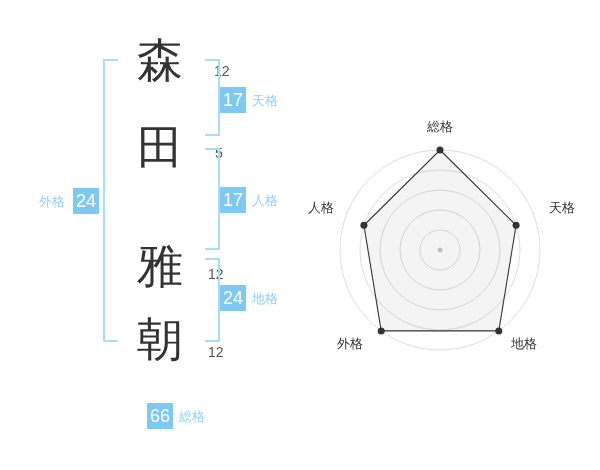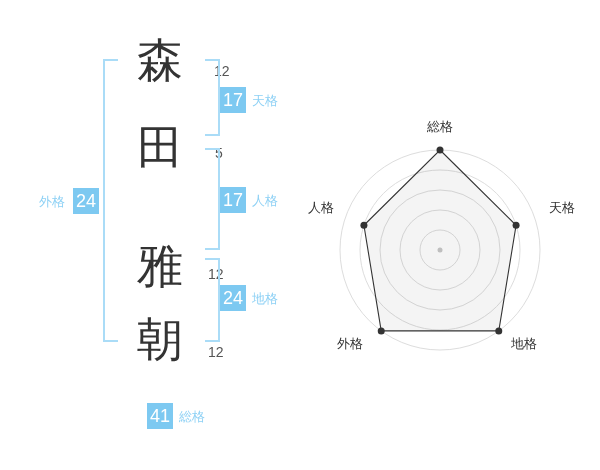--- a/index.html
+++ b/index.html
@@ -36,21 +36,21 @@
 
 <div class="abs badge" style="left:220px;top:187px;">17</div>
 <div class="abs flabel" style="left:252px;top:194px;">人格</div>
 
 <div class="abs badge" style="left:220px;top:285px;">24</div>
 <div class="abs flabel" style="left:252px;top:292px;">地格</div>
 
 <div class="abs flabel" style="left:39px;top:195px;">外格</div>
 <div class="abs badge" style="left:73px;top:188px;">24</div>
 
-<div class="abs badge" style="left:147px;top:403px;">41</div>
+<div class="abs badge" style="left:147px;top:403px;">66</div>
 <div class="abs flabel" style="left:179px;top:410px;">総格</div>
 
 <svg class="abs" style="left:295px;top:95px;" width="290" height="280" viewBox="0 0 290 280">
   <g id="radar-grid">
       <circle cx="145" cy="155" r="20" fill="none" stroke="#dddddd" stroke-width="1"></circle>
       <circle cx="145" cy="155" r="40" fill="none" stroke="#dddddd" stroke-width="1"></circle>
       <circle cx="145" cy="155" r="60" fill="none" stroke="#dddddd" stroke-width="1"></circle>
       <circle cx="145" cy="155" r="80" fill="none" stroke="#dddddd" stroke-width="1"></circle>
       <circle cx="145" cy="155" r="100" fill="none" stroke="#dddddd" stroke-width="1"></circle>
       <circle cx="145" cy="155" r="2.5" fill="#c8c8c8"></circle>

